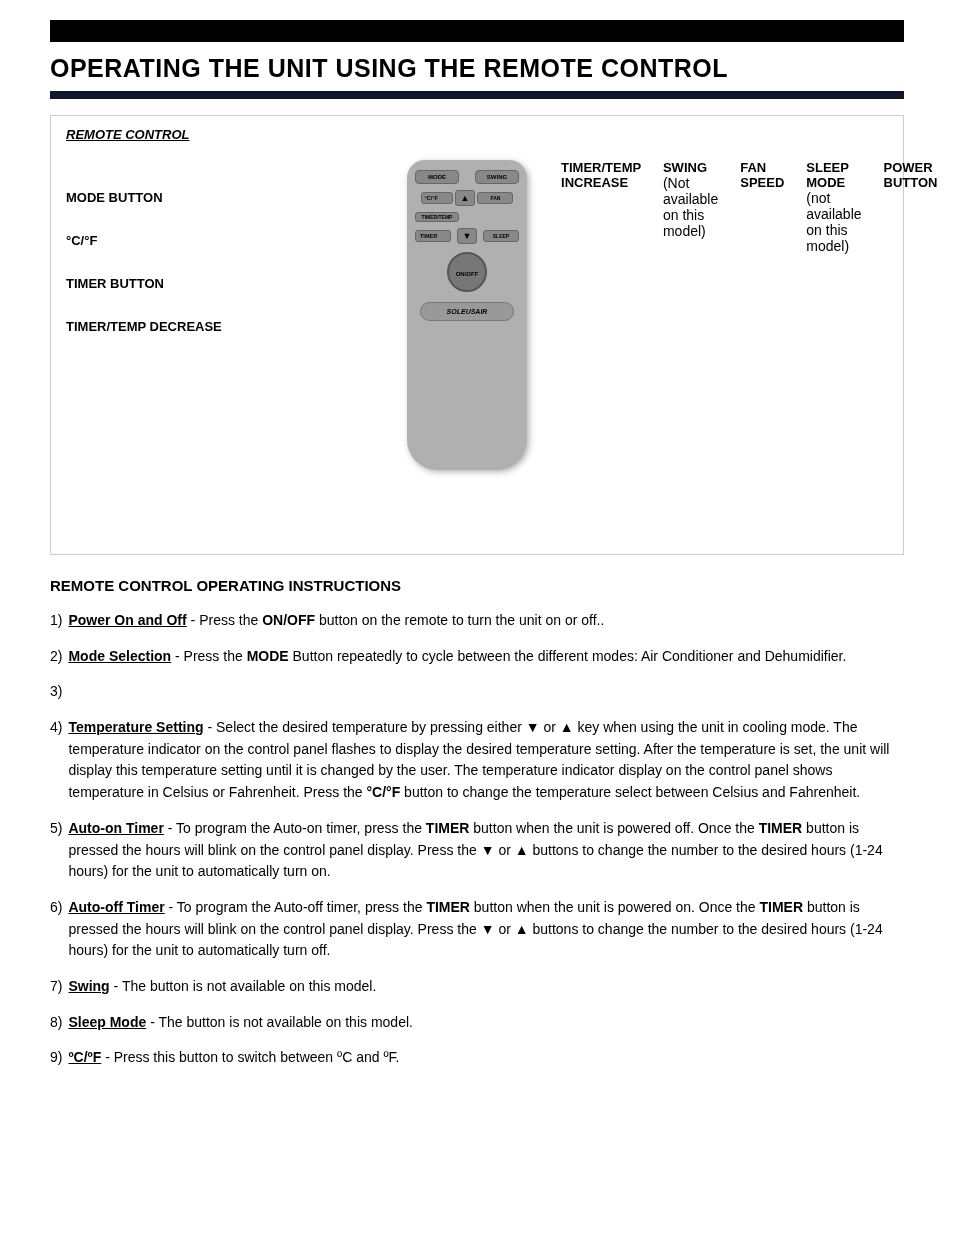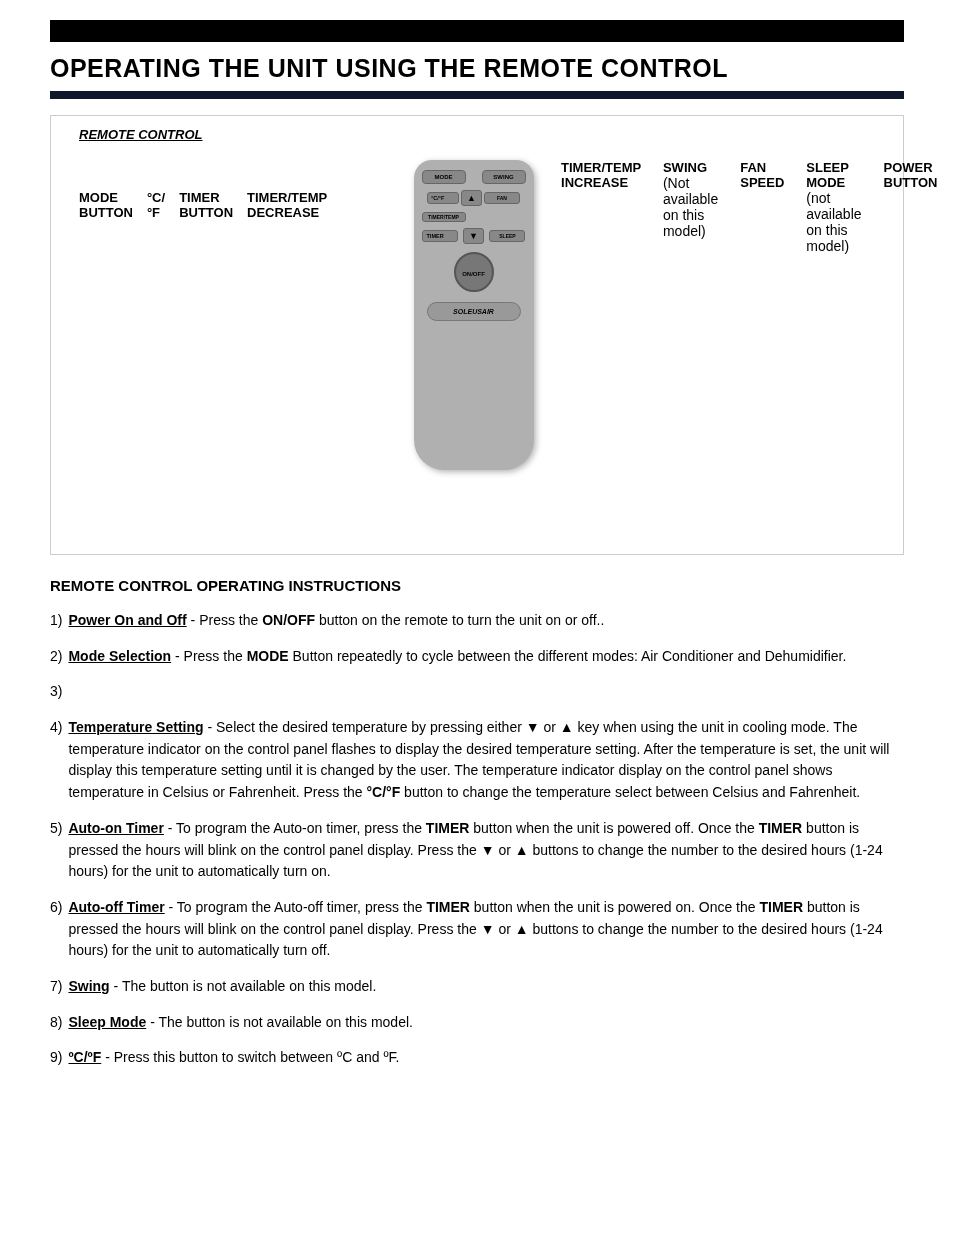--- a/index.html
+++ b/index.html
@@ -25,42 +25,43 @@
     .page-title {
       font-size: 25px;
       font-weight: bold;
       letter-spacing: 0.5px;
       padding-bottom: 8px;
       border-bottom: 8px solid #0f172a;
       margin-bottom: 16px;
     }
     .diagram-section {
       border: 1px solid #ccc;
-      padding: 10px 15px 20px 28px;
+      padding: 10px 15px 20px 15px;
       margin-bottom: 22px;
       position: relative;
       min-height: 440px;
     }
     .remote-control-label {
       font-style: italic;
       font-weight: bold;
       text-decoration: underline;
       font-size: 13px;
       margin-bottom: 8px;
       display: inline-block;
     }
     .diagram-inner {
       display: flex;
       justify-content: space-between;
       align-items: flex-start;
       position: relative;
     }
     .left-labels {
       display: flex;
-      gap: 14px;
+      flex-direction: column;
+      gap: 28px;
       padding-top: 40px;
       width: 190px;
       flex-shrink: 0;
     }
     .left-label {
       font-size: 13px;
       font-weight: bold;
       text-align: left;
       position: relative;
     }

